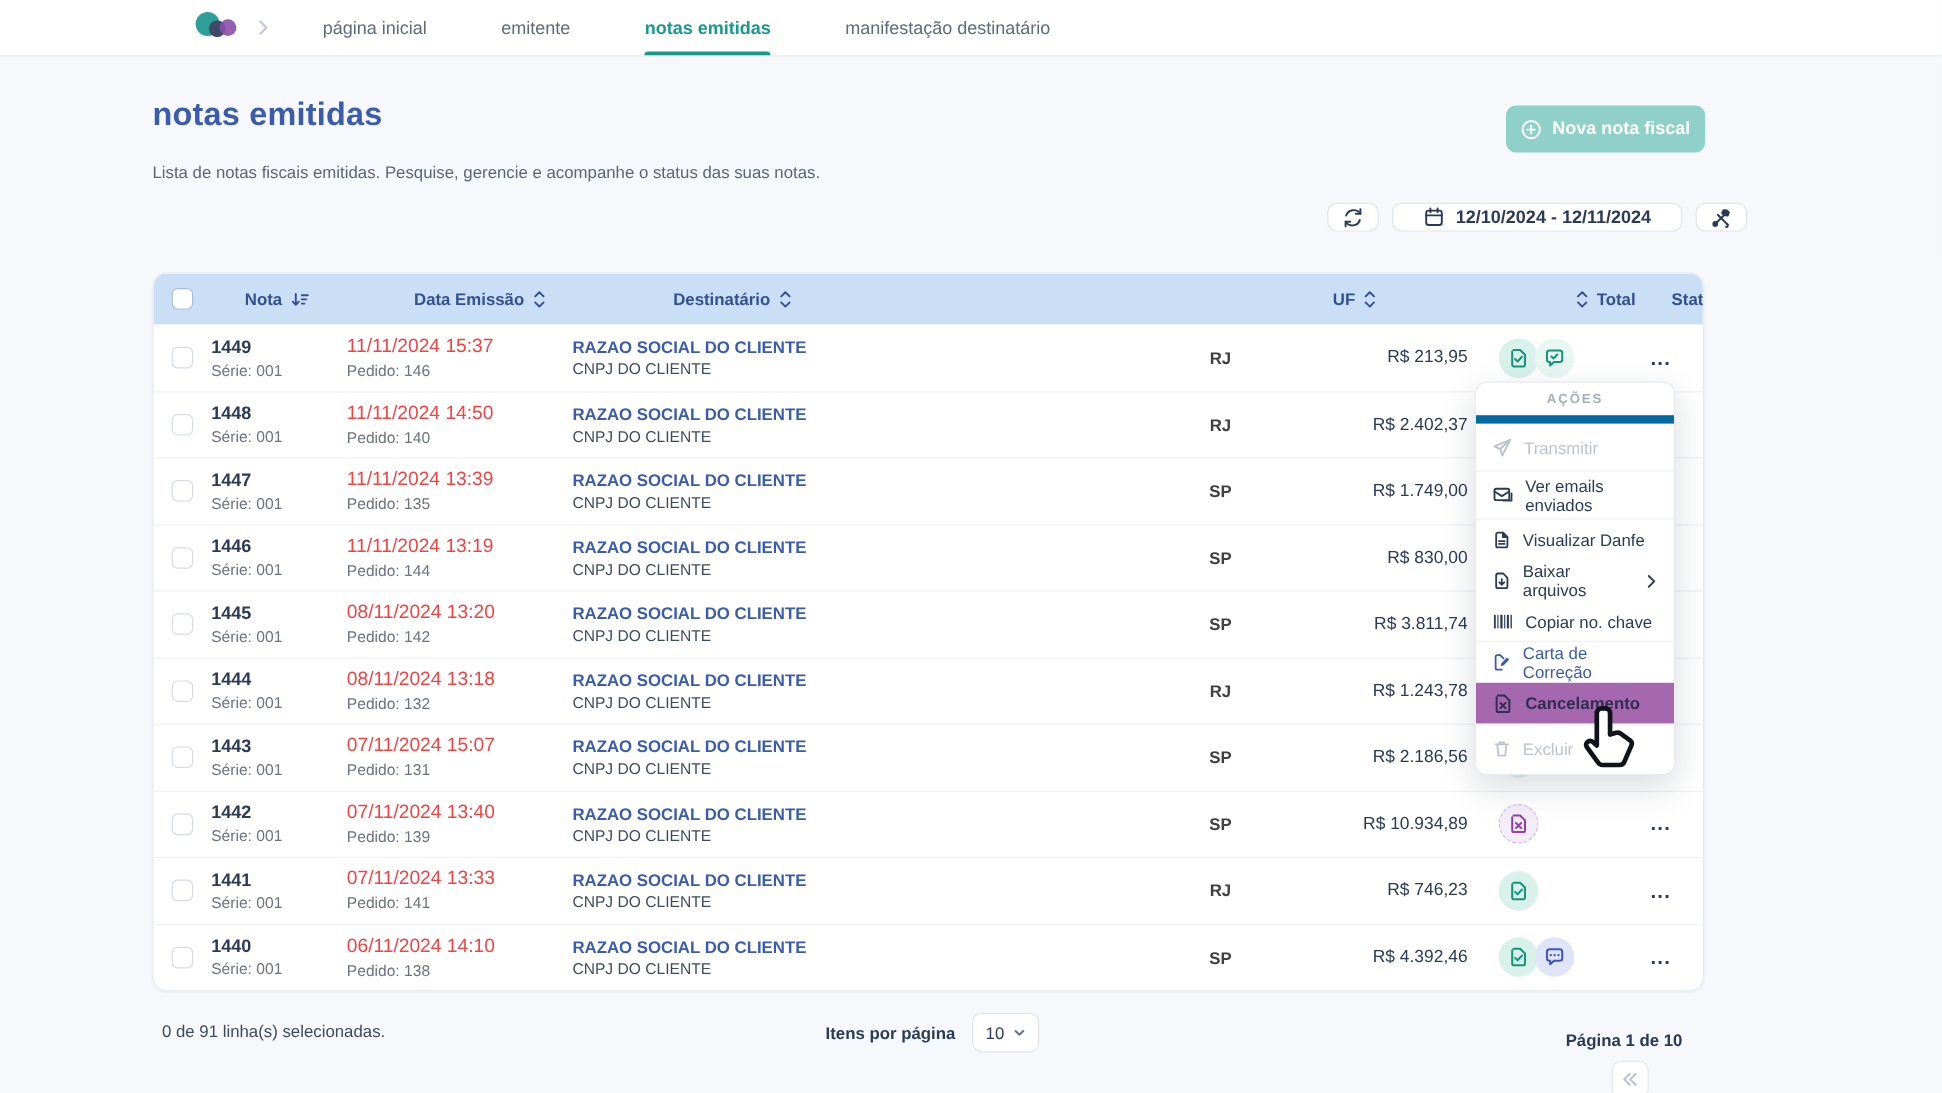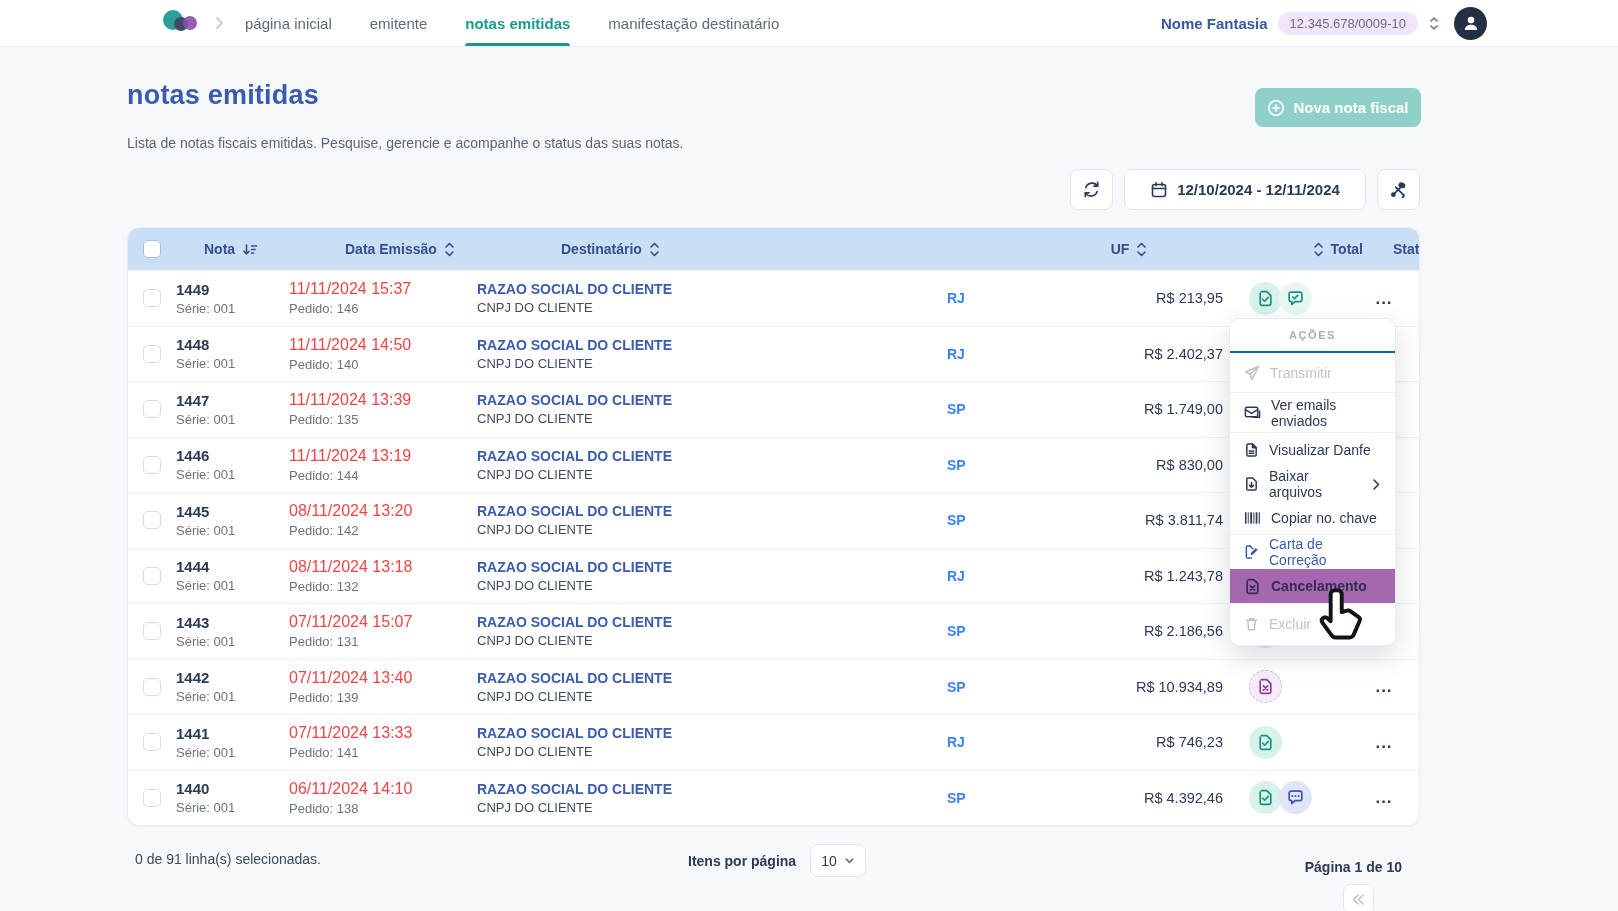--- a/index.html
+++ b/index.html
@@ -8,38 +8,38 @@
 
   
   .topbar { position:absolute; top:0; left:0; width:100%; height:47px; background:#ffffff; border-bottom:1px solid #e9ebf1; z-index:10; }
   .topbar-inner { position:relative; width:1356px; margin:0 auto; height:100%; display:flex; align-items:center; }
   .logo { width:34px; height:32px; position:relative; margin-left:32px; cursor:pointer; flex:0 0 auto; }
   .logo .c1 { position:absolute; left:0; top:3; width:20px; height:20px; border-radius:50%; background:#2e9e98; top:3px; }
   .logo .c2 { position:absolute; left:11px; top:10px; width:14px; height:14px; border-radius:50%; background:#3f4a6b; }
   .logo .c3 { position:absolute; left:20px; top:9px; width:14px; height:14px; border-radius:50%; background:#8a4fa8; opacity:.9; }
   .crumb { color:#c7cdd8; margin:0 18px 0 14px; display:flex; align-items:center; }
   .tabs { display:flex; align-items:center; gap:38px; height:100%; }
-  .tab { height:100%; display:flex; align-items:center; font-size:15px; color:#5f6b7a; cursor:pointer; position:relative; white-space:nowrap; }
+  .tab { height:100%; display:flex; align-items:center; font-size:15px; color:#5f6b7a; cursor:pointer; position:relative; white-space:nowrap;margin-left:24px; }
   .tab.active { color:#189a8b; font-weight:bold; }
   .tab.active::after { content:""; position:absolute; left:0; right:0; bottom:0; height:3px; background:#189a8b; border-radius:3px 3px 0 0; }
   .topbar-right { margin-left:auto; display:flex; align-items:center; gap:10px; }
   .company-name { font-size:15px; font-weight:bold; color:#3956a3; cursor:pointer; }
   .company-badge { background:#f1e6f8; color:#6e6e80; font-size:13px; padding:4px 12px; border-radius:999px; cursor:pointer; }
   .updown-icon { color:#8b93a2; display:flex; cursor:pointer; }
   .avatar { width:33px; height:33px; border-radius:50%; background:#233044; display:flex; align-items:center; justify-content:center; cursor:pointer; margin-left:4px; }
 
   
   .content { position:absolute; left:127px; top:47px; width:1293px; height:864px; }
   .page-title { position:absolute; left:0; top:33px; font-size:27px; font-weight:bold; color:#3a5bae; letter-spacing:.2px; }
   .page-subtitle { position:absolute; left:0; top:72px; font-size:14px; color:#5c6672;margin-top:16px; }
   .new-btn { position:absolute; right:-1px; top:41px; width:166px; height:39px; background:#8fd0c9; border:none; border-radius:8px; color:#ffffff; font-size:15px; font-weight:bold; display:flex; align-items:center; justify-content:center; gap:8px; cursor:pointer; font-family:inherit; }
 
   .filter-input { position:absolute; left:0; top:122px; width:233px; height:36px; border:1px solid #e1e5ec; border-radius:8px; background:#fff; padding:0 12px; font-size:14px; color:#2b3a55; font-family:inherit; outline:none; }
   .filter-input::placeholder { color:#9aa1ac; }
-  .icon-btn { position:absolute; top:122px; height:41px; background:#fff; border:1px solid #e1e5ec; border-radius:8px; display:flex; align-items:center; justify-content:center; color:#2b3a55; cursor:pointer; font-family:inherit; }
+  .icon-btn { position:absolute; top:122px; height:24px; background:#fff; border:1px solid #e1e5ec; border-radius:8px; display:flex; align-items:center; justify-content:center; color:#2b3a55; cursor:pointer; font-family:inherit;margin-left:36px; }
   .btn-refresh { left:943px; width:43px; }
   .btn-date { left:997px; width:242px; gap:9px; font-size:15px; font-weight:bold; color:#2b3a55; }
   .btn-tools { left:1250px; width:43px; }
 
   
   .card { position:absolute; left:0; top:180px; width:1293px; background:#ffffff; border:1px solid #e9ecf2; border-radius:12px; overflow:hidden; box-shadow:0 1px 2px rgba(30,41,59,.04); }
   .grid-row { display:grid; grid-template-columns:48px 113px 188px 470px 140px 138px 140px 56px; align-items:center; }
   .thead { background:#cadef5; height:42px;gap:28px; }
   .th { font-size:14px; font-weight:bold; color:#33508f; display:flex; align-items:center; gap:7px; }
   .th .sorticon { color:#33508f; display:flex; cursor:pointer; }
@@ -47,21 +47,21 @@
   .th-total { justify-content:flex-end; padding-right:2px; }
   .tr { height:55.5px; border-top:1px solid #eef1f6; position:relative; }
   .cell-check { display:flex; justify-content:center; }
   .checkbox { width:18px; height:18px; border:1.5px solid #d6dbe4; border-radius:5px; background:#fff; cursor:pointer; }
   .thead .checkbox { border-color:#a9bedd; }
   .nota-num { font-size:15px; font-weight:bold; color:#2b3a55; }
   .sub { font-size:13px; color:#6b7280; margin-top:3px; }
   .data-main { font-size:16px; color:#ef4444; }
   .dest-name { font-size:14px; font-weight:bold; color:#3a5bae; cursor:pointer; }
   .dest-cnpj { font-size:13px; color:#3e4a5e; margin-top:3px; }
-  .cell-uf { font-size:14px; font-weight:bold; color:#3b82f6; }
+  .cell-uf { text-align:center; font-size:14px; font-weight:bold; color:#404040; }
   .cell-total { text-align:right; font-size:14.5px; color:#2b3a55; padding-right:2px; }
   .cell-status { display:flex; align-items:center; padding-left:24px; }
   .stbadge { width:33px; height:33px; border-radius:50%; display:flex; align-items:center; justify-content:center; flex:0 0 auto; cursor:pointer; }
   .stbadge + .stbadge { margin-left:-3px; }
   .st-doc-check { background:#d8f1ea; color:#18947e; }
   .st-chat-check { background:#e9f7f2; color:#18947e; }
   .st-doc-x { background:#f4edf8; border:1px dashed #cfb9e2; color:#8e3fa8; }
   .st-chat-dots { background:#dfe4f7; color:#4356b8; }
   .cell-actions { display:flex; justify-content:center; padding-right:18px; }
   .dots-btn { border:none; background:none; color:#2b3a55; font-size:17px; font-weight:bold; letter-spacing:1px; cursor:pointer; line-height:1; padding:6px 4px; font-family:inherit; }
@@ -72,21 +72,21 @@
   .perpage { position:absolute; left:561px; top:2px; display:flex; align-items:center; gap:14px; }
   .perpage-label { font-size:14px; font-weight:bold; color:#2b3a55; }
   .perpage-select { height:33px; width:56px; background:#fff; border:1px solid #e1e5ec; border-radius:8px; display:flex; align-items:center; justify-content:center; gap:7px; font-size:14px; color:#2b3a55; cursor:pointer; font-family:inherit; }
   .pager { position:absolute; right:8px; top:17px; display:flex; align-items:center; gap:9px;flex-direction:column; }
   .page-info { font-size:14px; font-weight:bold; color:#2b3a55; margin-right:10px; }
   .pg-btn { width:31px; height:31px; background:#fff; border:1px solid #e4e7ee; border-radius:8px; display:flex; align-items:center; justify-content:center; color:#2b3a55; cursor:pointer; }
   .pg-btn.disabled { color:#b9c0cc; cursor:default; }
 
   
   .ctx-menu { position:absolute; left:1229px; top:318px; width:167px; background:#ffffff; border:1px solid #e8eaf2; border-radius:10px; box-shadow:0 10px 28px rgba(30,41,59,.16); z-index:50; overflow:hidden; padding-bottom:2px; }
-  .ctx-title { height:34px; display:flex; align-items:center; justify-content:center; font-size:11px; font-weight:bold; letter-spacing:1.6px; color:#a8aeb9; border-bottom:2px solid #0369a1; }
+  .ctx-title { height:34px; display:flex; align-items:center; justify-content:center; font-size:11px; font-weight:bold; letter-spacing:1.6px; color:#a8aeb9; border-bottom:7px solid #0369a1; }
   .ctx-item { display:flex; align-items:center; gap:10px; padding:0 14px; font-size:14px; color:#2b3a55; cursor:pointer; height:34px; }
   .ctx-item.tall { height:40px; }
   .ctx-item.bb { border-bottom:1px solid #eef0f5; }
   .ctx-item.bt { border-top:1px solid #eef0f5; }
   .ctx-item.disabled { color:#bcc3cf; cursor:default; }
   .ctx-item.blue { color:#3a5bae; }
   .ctx-item.highlight { background:#a568ae; color:#332d55; font-weight:bold; }
   .ctx-item .mi { display:flex; flex:0 0 auto; }
   .ctx-item .chev { margin-left:auto; display:flex; color:#2b3a55; }
 
@@ -106,36 +106,20 @@
       <svg width="16" height="16" viewBox="0 0 16 16" fill="none" stroke="#c7cdd8" stroke-width="2" stroke-linecap="round" stroke-linejoin="round">
           <path d="M6 3l5 5-5 5"></path>
         </svg>
     </span>
     <nav class="tabs" id="tabs">
         <div class="tab">página inicial</div>
         <div class="tab">emitente</div>
         <div class="tab active">notas emitidas</div>
         <div class="tab">manifestação destinatário</div>
       </nav>
-    <div class="topbar-right">
-      <span class="company-name">Nome Fantasia</span>
-      <span class="company-badge">12.345.678/0009-10</span>
-      <span class="updown-icon">
-        <svg width="12" height="17" viewBox="0 0 12 17" fill="none" stroke="currentColor" stroke-width="1.8" stroke-linecap="round" stroke-linejoin="round">
-            <path d="M3 6l3-3 3 3"></path>
-            <path d="M3 11l3 3 3-3"></path>
-          </svg>
-      </span>
-      <div class="avatar">
-        <svg width="20" height="20" viewBox="0 0 24 24" fill="#ffffff">
-            <circle cx="12" cy="8.5" r="4"></circle>
-            <path d="M4.5 20.5c0-4.2 3.3-6.5 7.5-6.5s7.5 2.3 7.5 6.5z"></path>
-          </svg>
-      </div>
-    </div>
   </div>
 </header>
 
 <div class="content">
   <h1 class="page-title">notas emitidas</h1>
   <p class="page-subtitle">Lista de notas fiscais emitidas. Pesquise, gerencie e acompanhe o status das suas notas.</p>
 
   <button class="new-btn">
     <span style="display:flex">
       <svg width="18" height="18" viewBox="0 0 18 18" fill="none" stroke="#ffffff" stroke-width="1.6" stroke-linecap="round">

